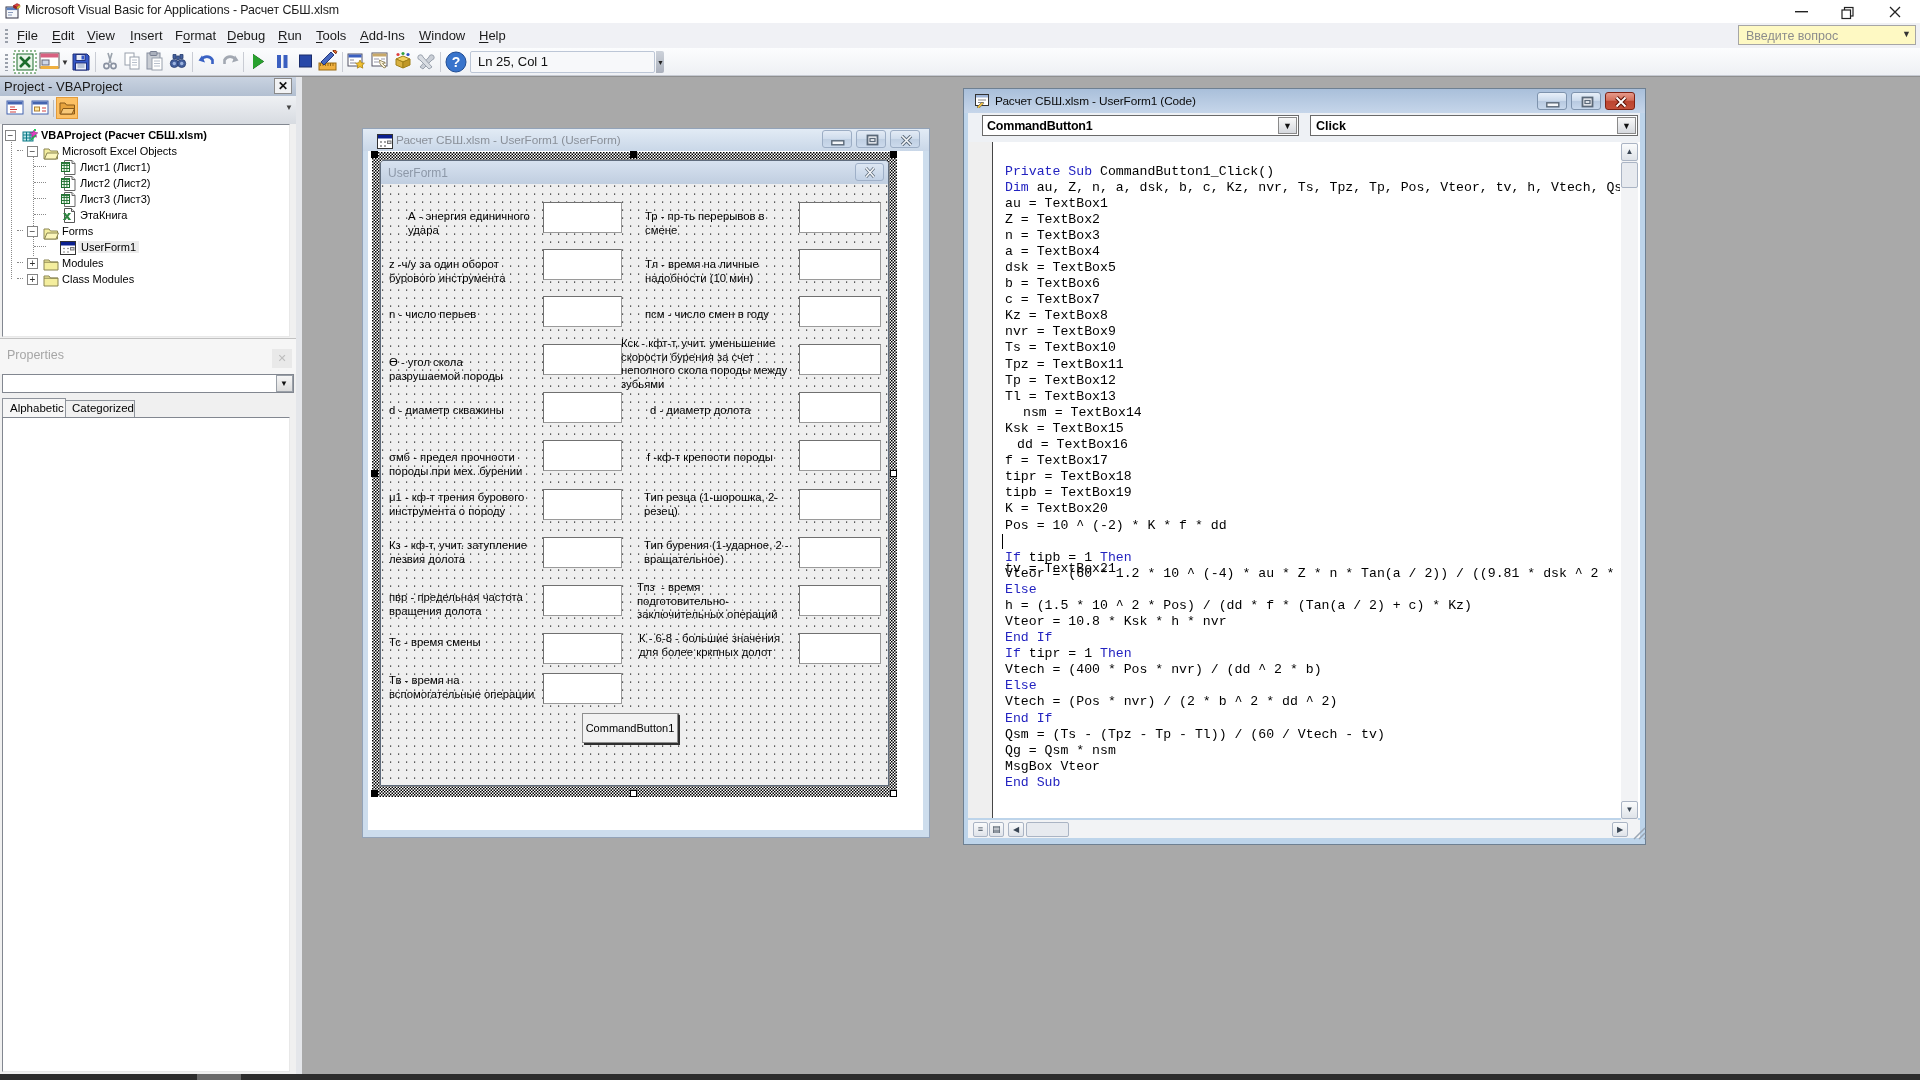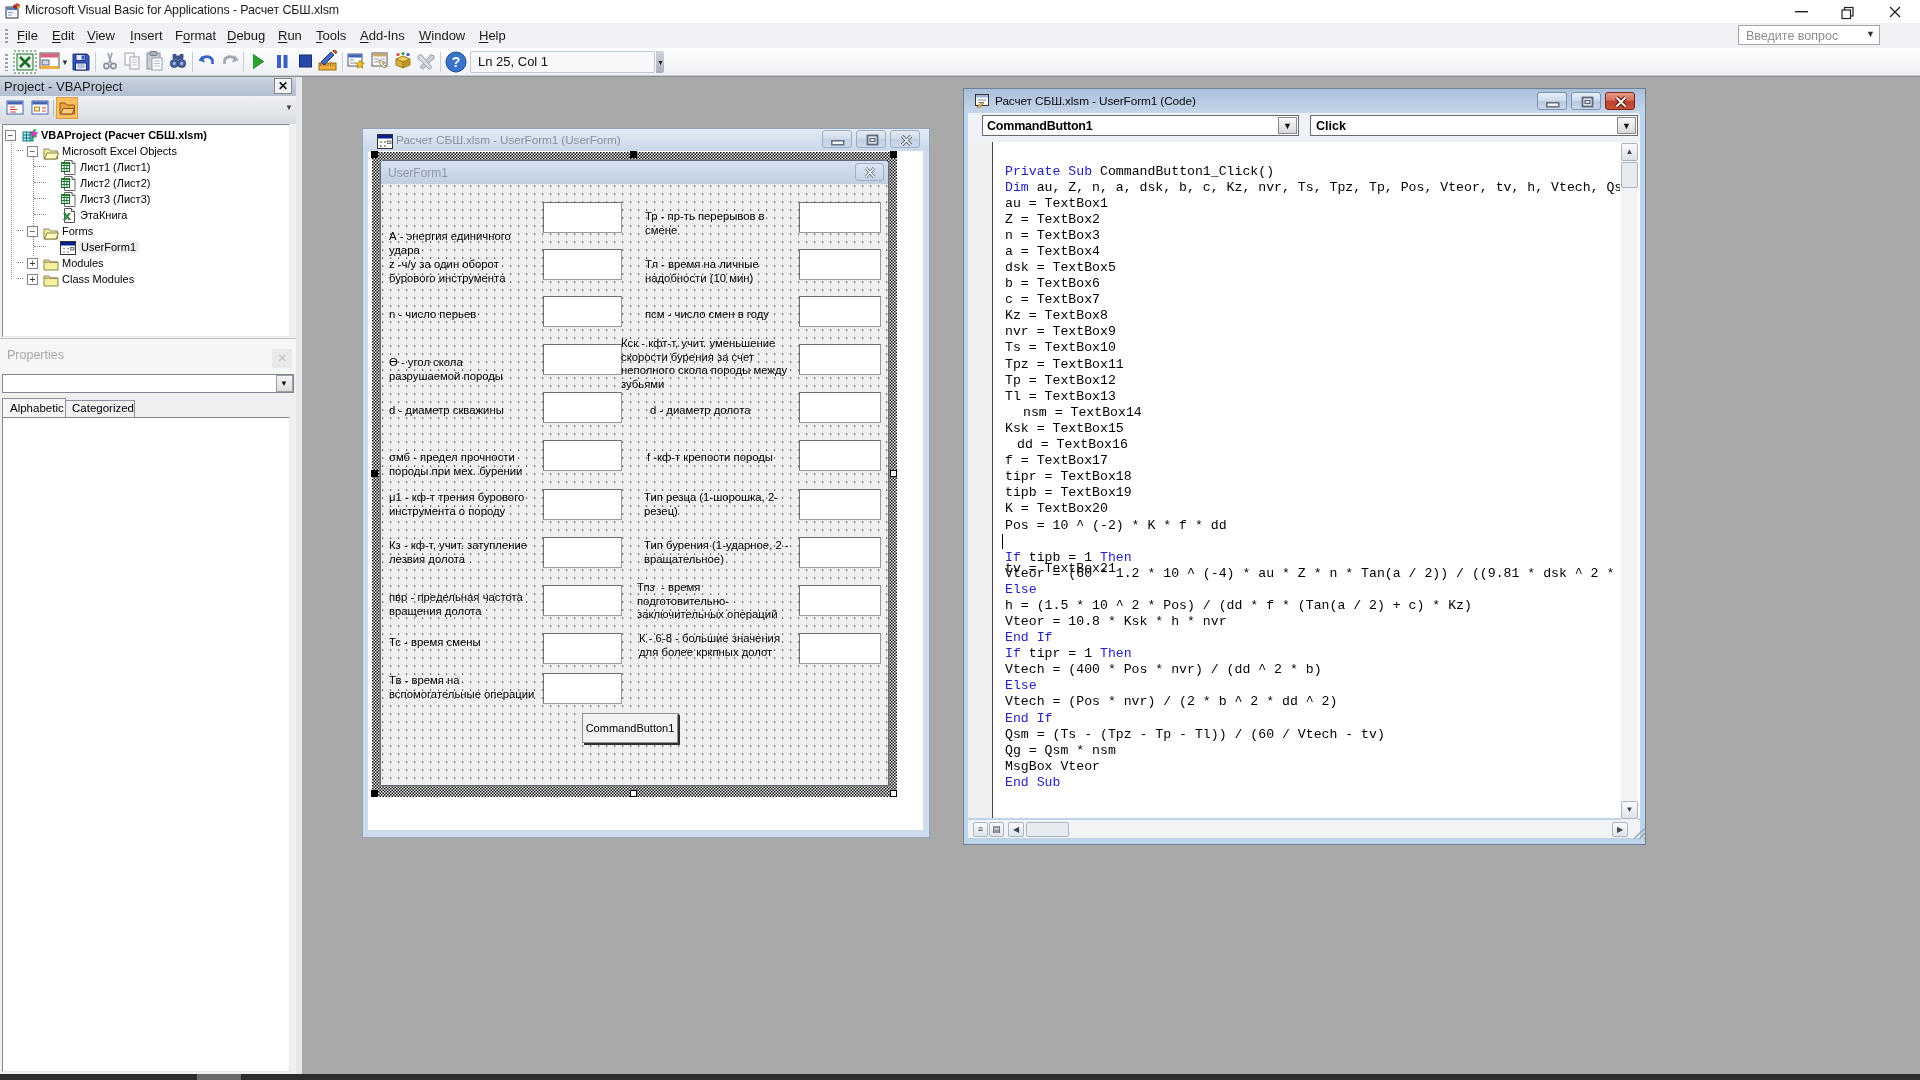--- a/index.html
+++ b/index.html
@@ -70,21 +70,21 @@
 <span class="mi" style="left:227px"><u>D</u>ebug</span>
 <span class="mi" style="left:278px"><u>R</u>un</span>
 <span class="mi" style="left:316px"><u>T</u>ools</span>
 <span class="mi" style="left:360px"><u>A</u>dd-Ins</span>
 <span class="mi" style="left:419px"><u>W</u>indow</span>
 <span class="mi" style="left:479px"><u>H</u>elp</span>
 </div>
 <div class="handle" style="left:5px;top:28px;height:16px;"></div>
 <div class="handle" style="left:5px;top:53px;height:18px;"></div>
 
-<div class="abs" style="left:1738px;top:25px;width:142px;height:20px;background:#ffffff;border:1px solid #a6a6a6;">
+<div class="abs" style="left:1738px;top:25px;width:178px;height:20px;background:#fef9c3;border:1px solid #a6a6a6;">
  <span style="position:absolute;left:7px;top:3px;font-size:12.5px;color:#8c8c8c;">Введите вопрос</span>
  <span style="position:absolute;right:4px;top:3px;font-size:9px;color:#333;">▼</span>
 </div>
 
 <div id="tbicons">
     <svg class="abs" style="left:13px;top:50px" width="24" height="24" viewBox="0 0 24 24">
 <rect x="1" y="1" width="22" height="22" fill="#fff" stroke="#2a7a2a" stroke-dasharray="2 2"></rect>
 <rect x="4" y="4" width="16" height="16" fill="#e8f4e8" stroke="#1c6c2c"></rect>
 <path d="M7 7 l10 10 M17 7 l-10 10" stroke="#1c6c2c" stroke-width="2.6"></path>
 </svg>
@@ -423,21 +423,21 @@
 <div class="tb" style="width:82px;left:799px;top:202px;"></div>
 <div class="tb" style="width:82px;left:799px;top:249px;"></div>
 <div class="tb" style="width:82px;left:799px;top:296px;"></div>
 <div class="tb" style="width:82px;left:799px;top:344px;"></div>
 <div class="tb" style="width:82px;left:799px;top:392px;"></div>
 <div class="tb" style="width:82px;left:799px;top:440px;"></div>
 <div class="tb" style="width:82px;left:799px;top:489px;"></div>
 <div class="tb" style="width:82px;left:799px;top:537px;"></div>
 <div class="tb" style="width:82px;left:799px;top:585px;"></div>
 <div class="tb" style="width:82px;left:799px;top:633px;"></div>
-<div class="lb" style="left:389px;top:210px;margin-top:20px;">А - энергия единичного<br>удара</div>
+<div class="lb" style="left:408px;top:210px;">А - энергия единичного<br>удара</div>
 <div class="lb" style="left:389px;top:258px;">z -ч/у за один оборот<br>бурового инструмента</div>
 <div class="lb" style="left:389px;top:308px;">n - число перьев</div>
 <div class="lb" style="left:389px;top:356px;">Ө - угол скола<br>разрушаемой породы</div>
 <div class="lb" style="left:389px;top:404px;">d - диаметр скважины</div>
 <div class="lb" style="left:389px;top:451px;">σмб - предел прочности<br>породы при мех. бурении</div>
 <div class="lb" style="left:389px;top:491px;">μ1 - кф-т трения бурового<br>инструмента о породу</div>
 <div class="lb" style="left:389px;top:539px;">Кз - кф-т, учит. затупление<br>лезвия долота</div>
 <div class="lb" style="left:389px;top:591px;">пвр - предельная частота<br>вращения долота</div>
 <div class="lb" style="left:389px;top:636px;">Тс - время смены</div>
 <div class="lb" style="left:389px;top:674px;">Тв - время на<br>вспомогательные операции</div>

